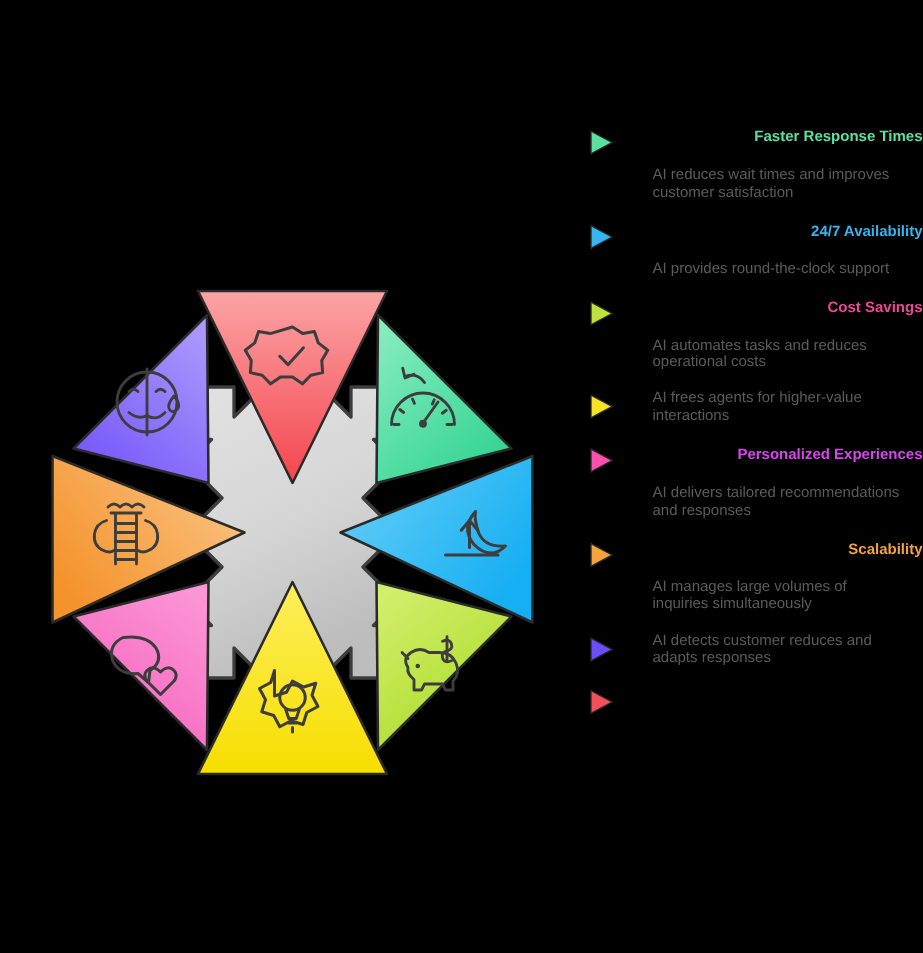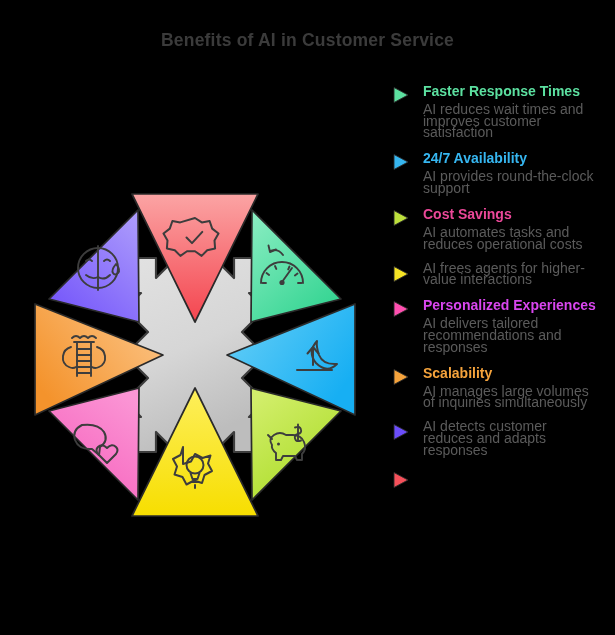--- a/index.html
+++ b/index.html
@@ -60,40 +60,40 @@
   }
   .item:last-child { margin-bottom: 0; }
   .marker {
     position: absolute;
     left: 2px;
     top: 2px;
     width: 18px;
     height: 18px;
   }
   .item-title {
-    font-size: 14px;
+    font-size: 10px;
     font-weight: bold;
     line-height: 15px;
     margin: 0 0 5px 0;
     white-space: nowrap;
+    text-align: right;
   }
   .item-desc {
-    font-size: 14px;
+    font-size: 10px;
     color: #5b5b5b;
     line-height: 11.6px;
-    margin: 0;
+    margin: 12px;
     max-width: 176px;
   }
 </style>
 </head>
 <body>
 
 <div id="page">
 
-  <div id="title">Benefits of AI in Customer Service</div>
 
   <div id="wheel">
     <svg width="350" height="350" viewBox="0 0 350 350" xmlns="http://www.w3.org/2000/svg">
       <defs>
         <linearGradient id="gHub" x1="0" y1="0" x2="0.35" y2="1">
           <stop offset="0%" stop-color="#e2e2e2"></stop>
           <stop offset="55%" stop-color="#d6d6d6"></stop>
           <stop offset="100%" stop-color="#bdbdbd"></stop>
         </linearGradient>
 

